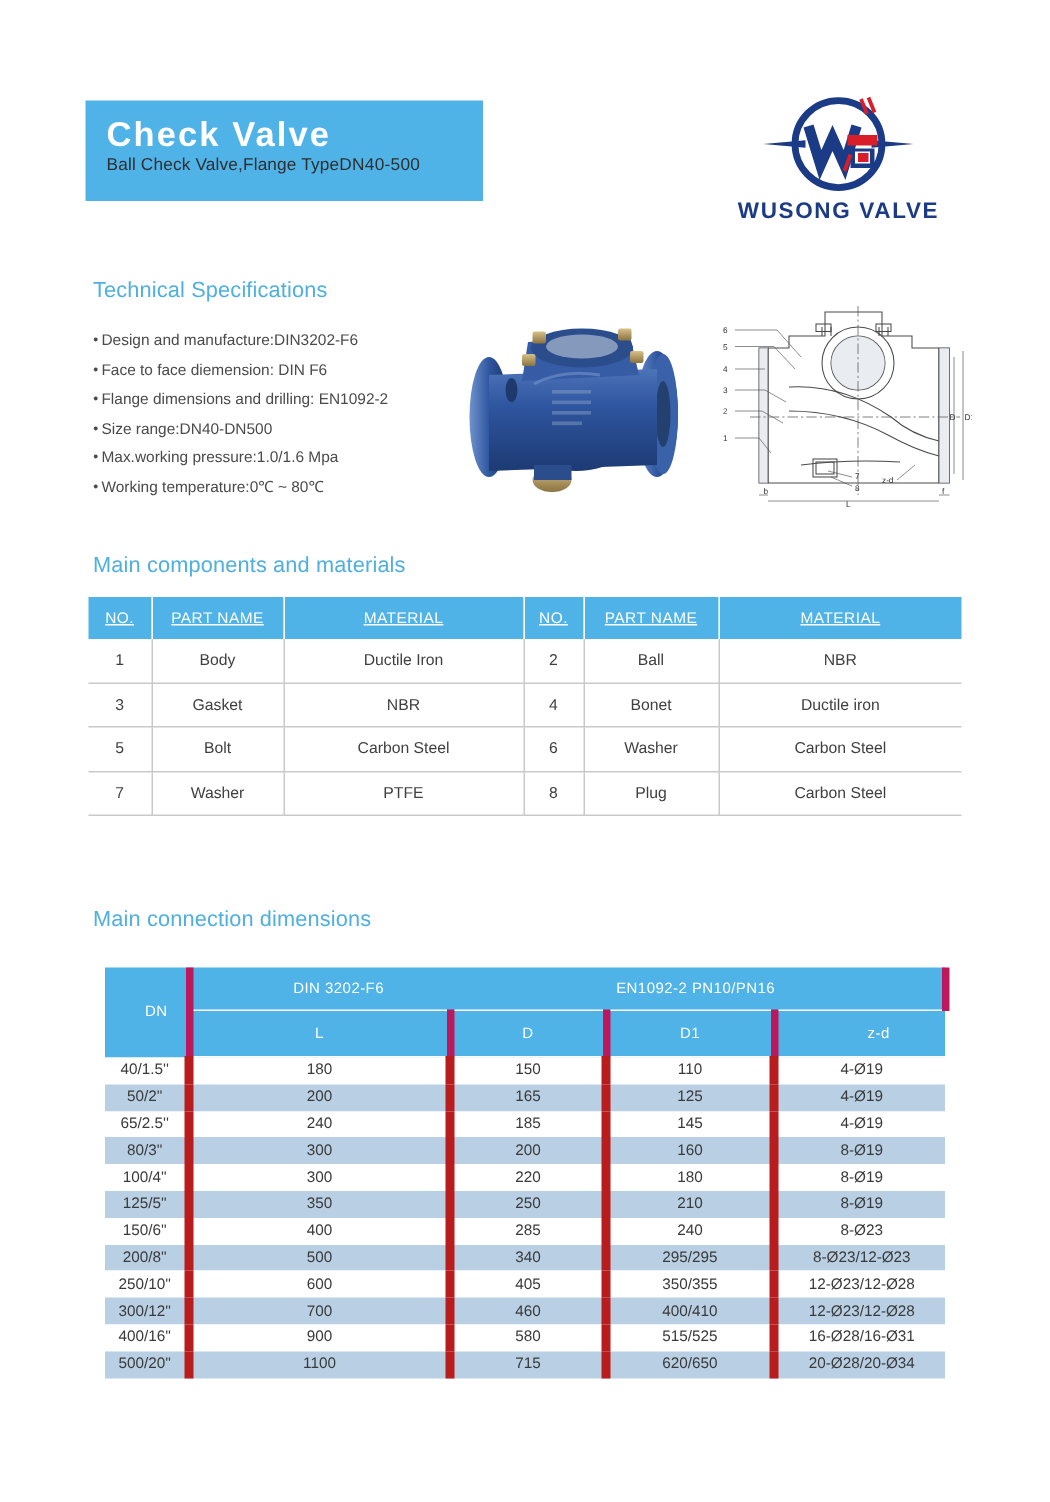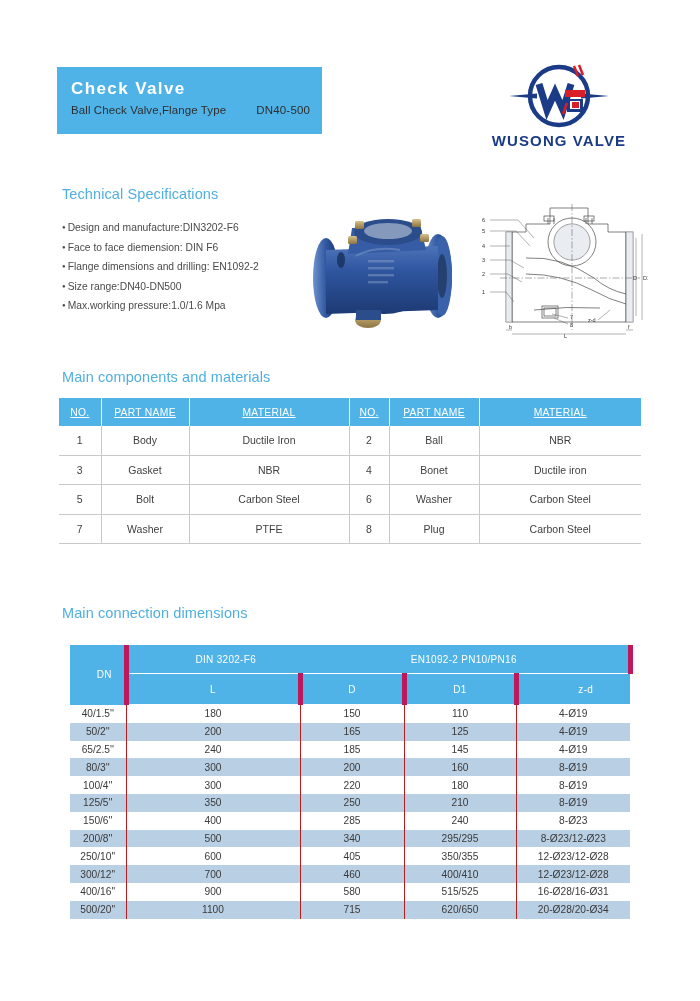--- a/index.html
+++ b/index.html
@@ -21,40 +21,39 @@
     position: absolute;
     left: 57px;
     top: 67px;
     width: 265px;
     height: 67px;
     background: #4FB3E8;
     box-sizing: border-box;
     padding: 9px 0 0 14px;
   }
   .header-title {
-    font-size: 17px;
+    font-size: 23px;
     font-weight: bold;
     color: #ffffff;
     letter-spacing: 1.4px;
     line-height: 26px;
   }
   .header-sub-row {
     display: flex;
     align-items: baseline;
     margin-top: 2px;
   }
   .header-sub {
     font-size: 11.5px;
     color: #2e2e2e;
     letter-spacing: 0.1px;
   }
   .header-range {
     font-size: 11.5px;
     color: #2e2e2e;
-    margin-left: 30px;
     letter-spacing: 0.2px;
   }
 
   
   .logo-wrap {
     position: absolute;
     left: 479px;
     top: 62px;
     width: 160px;
     height: 100px;
@@ -175,21 +174,21 @@
     border-bottom: 1px solid #ffffff;
   }
   #dimensions-table th.nb-r { border-right: none; padding-left: 24px; }
   #dimensions-table th.nb-b { border-bottom: none; padding-left: 16px; }
   #dimensions-table .hrow1 th { height: 26px; }
   #dimensions-table .hrow2 th { height: 28px; }
   #dimensions-table td {
     font-size: 10.2px;
     color: #3a3a3a;
     height: 15.8px;
-    border-right: 1px solid #b91c1c;
+    border-right: 6px solid #b91c1c;
   }
   #dimensions-table td:last-child { border-right: none; }
   #dimensions-table tr.odd td  { background: #ffffff; }
   #dimensions-table tr.even td { background: #B9CFE4; }
 </style>
 </head>
 <body>
 
 <div class="header-band">
   <div class="header-title">Check Valve</div>
@@ -219,20 +218,21 @@
 <div class="sec-heading" id="sec-tech">Technical Specifications</div>
 <div class="sec-heading" id="sec-mat">Main components and materials</div>
 <div class="sec-heading" id="sec-dim">Main connection dimensions</div>
 
 <ul class="spec-list">
   <li>Design and manufacture:DIN3202-F6</li>
   <li>Face to face diemension: DIN F6</li>
   <li>Flange dimensions and drilling: EN1092-2</li>
   <li>Size range:DN40-DN500</li>
   <li>Max.working pressure:1.0/1.6 Mpa</li>
+  <li>Working temperature:0℃ ~ 80℃</li>
 </ul>
 
 <div class="photo-box">
   <svg viewBox="0 0 172 142">
     <defs>
       <linearGradient id="bluebody" x1="0" y1="0" x2="0" y2="1">
         <stop offset="0%" stop-color="#4d74b8"></stop>
         <stop offset="35%" stop-color="#2f56a0"></stop>
         <stop offset="100%" stop-color="#1d3a73"></stop>
       </linearGradient>

